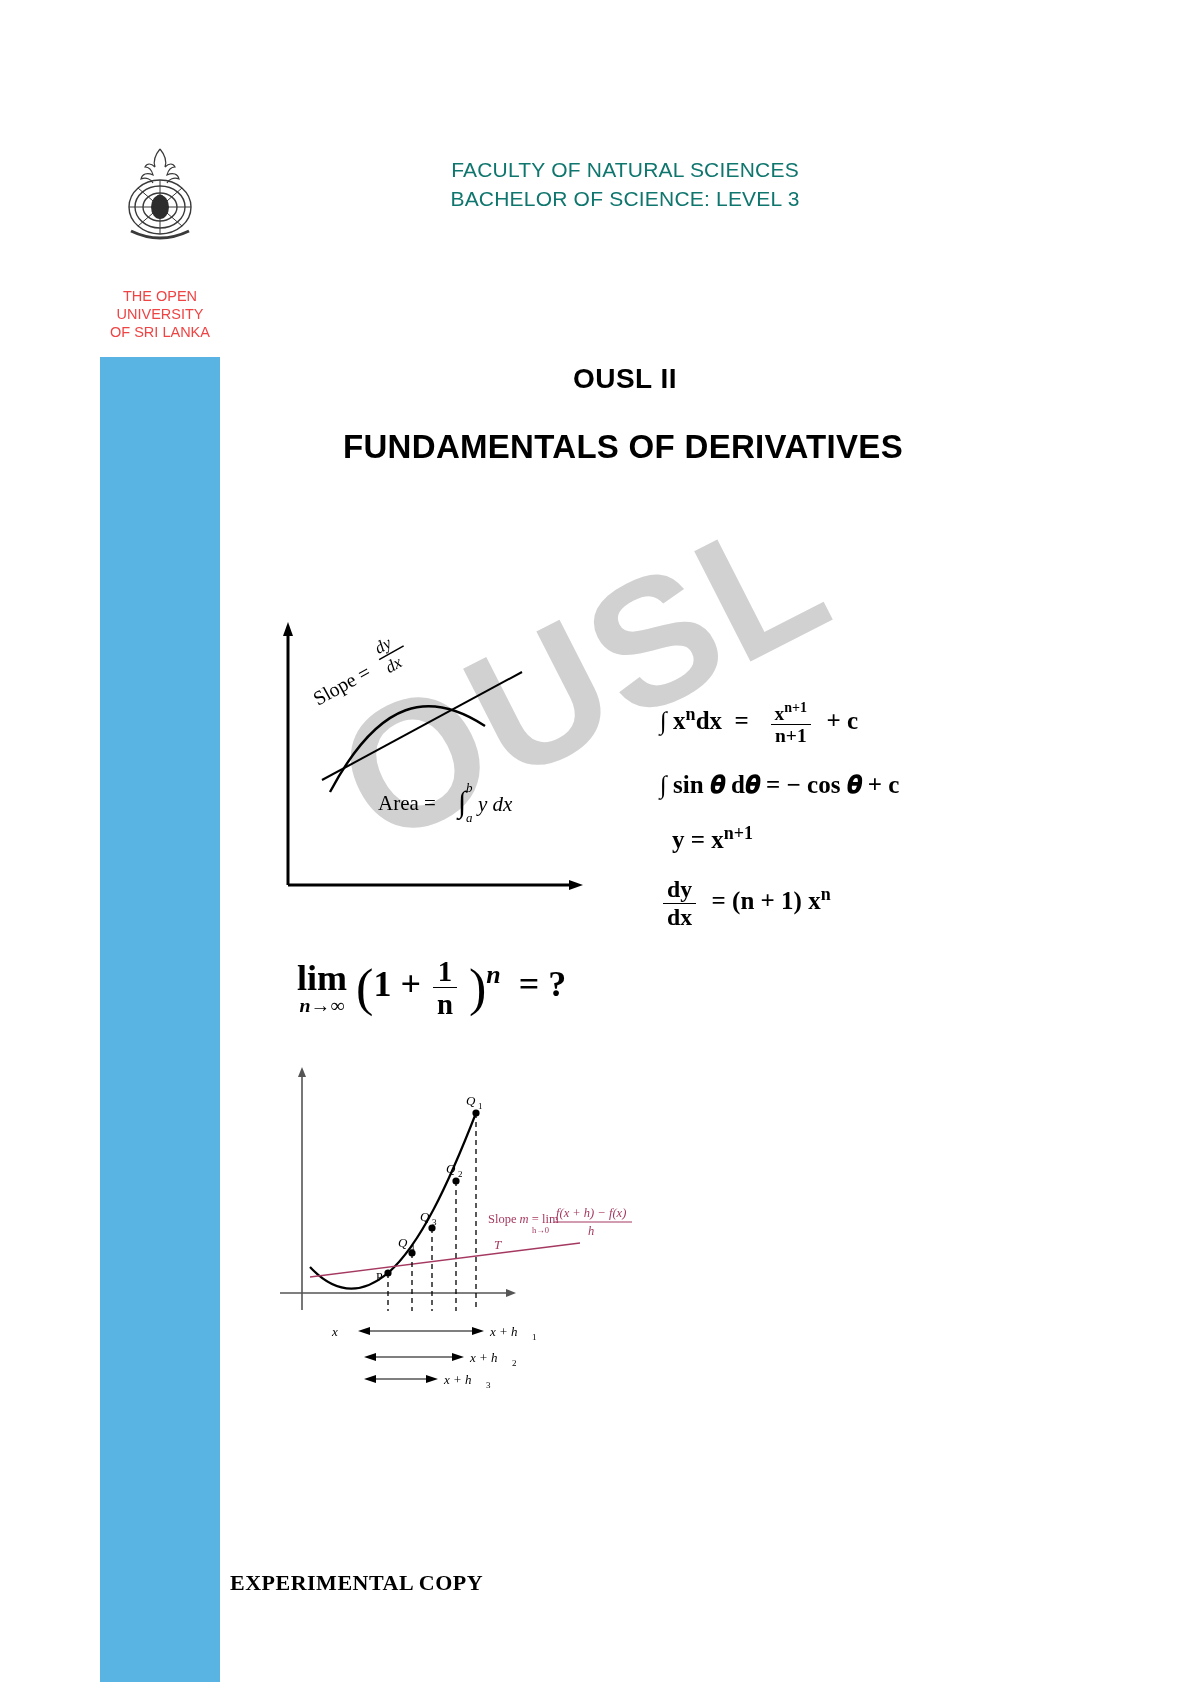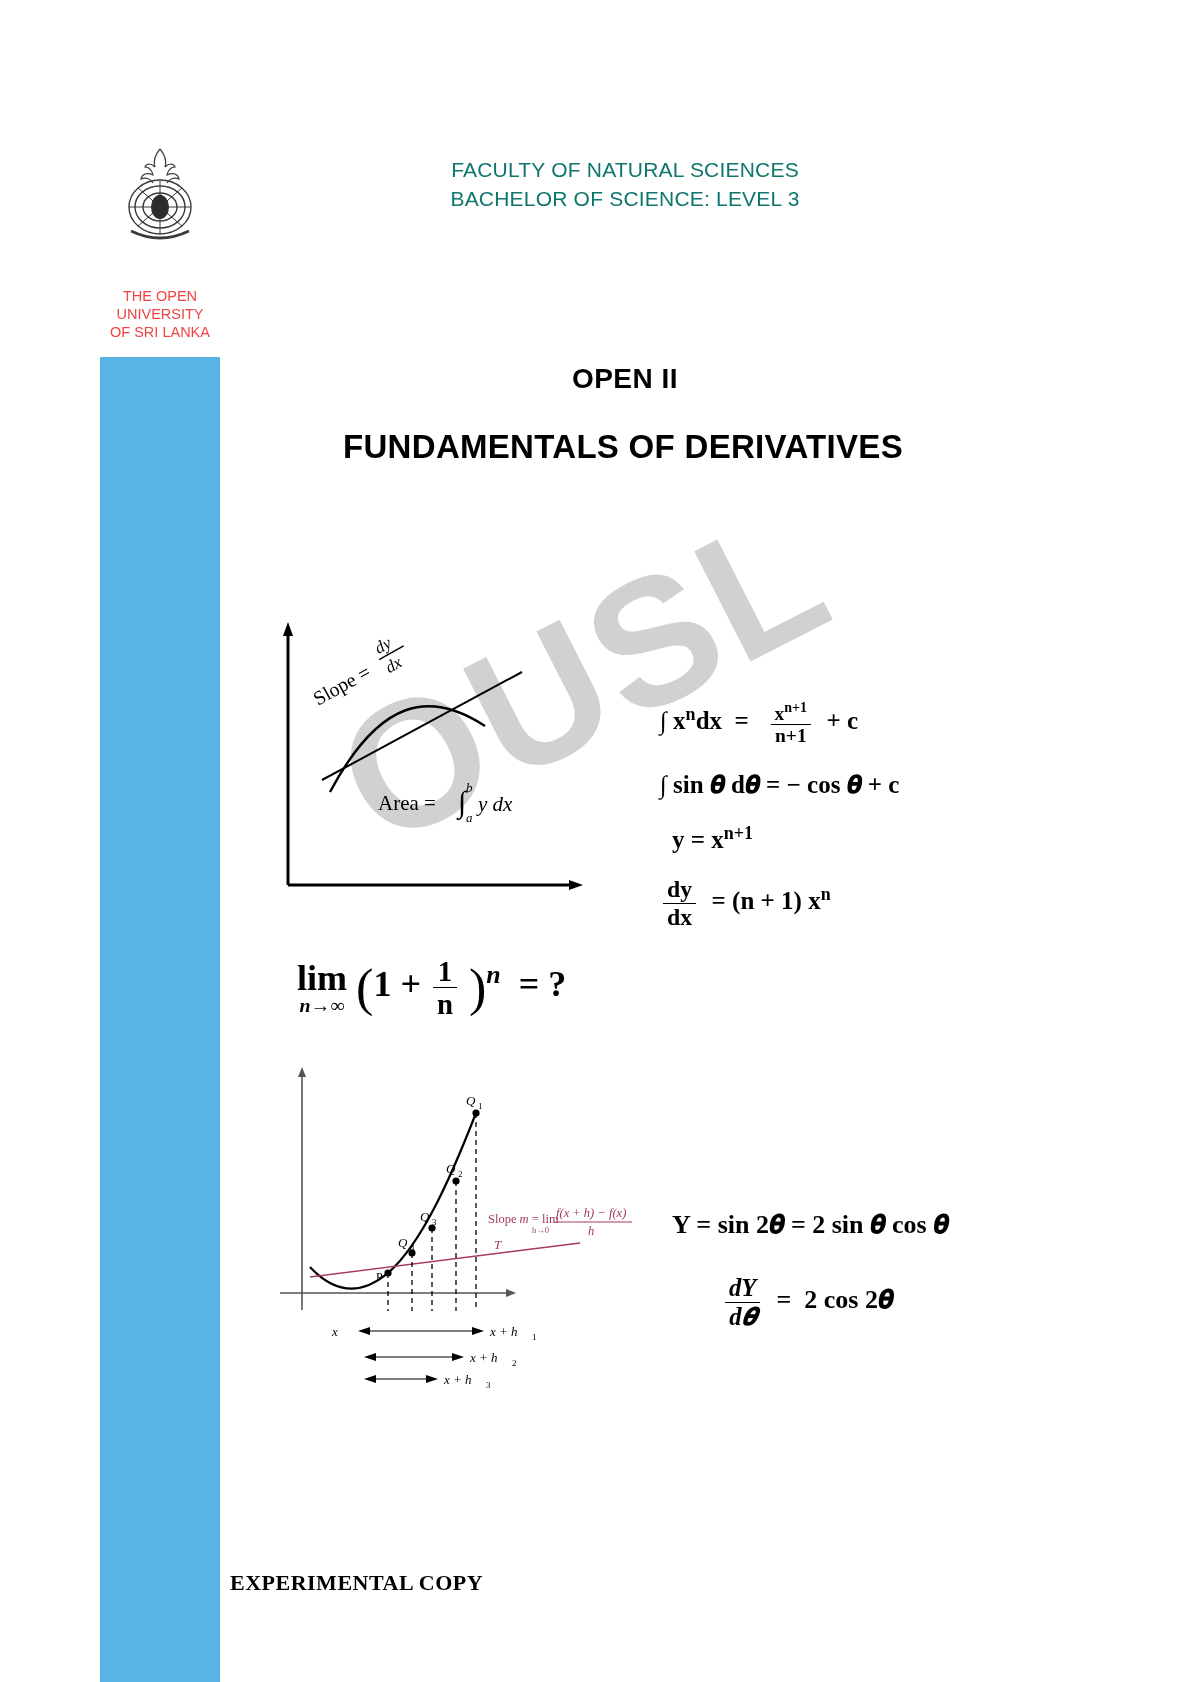--- a/index.html
+++ b/index.html
@@ -234,21 +234,21 @@
     <div>THE OPEN</div>
     <div>UNIVERSITY</div>
     <div>OF SRI LANKA</div>
   </div>
 
   <div class="header-text">
     <div>FACULTY OF NATURAL SCIENCES</div>
     <div>BACHELOR OF SCIENCE: LEVEL 3</div>
   </div>
 
-  <div class="unit-title">OPEN II</div>
+  <div class="unit-title">OUSL II</div>
   <div class="main-title">FUNDAMENTALS OF DERIVATIVES</div>
 
   <div class="watermark">OUSL</div>
 
   <div class="fig1">
     <svg viewBox="0 0 320 290" width="320" height="290" aria-hidden="true">
 
       <line x1="18" y1="10" x2="18" y2="265" stroke="#000" stroke-width="3"></line>
       <polygon points="18,2 13,16 23,16" fill="#000"></polygon>
       <line x1="18" y1="265" x2="305" y2="265" stroke="#000" stroke-width="3"></line>
@@ -370,23 +370,16 @@
 
         <line x1="92" y1="334" x2="112" y2="334"></line>
         <polygon points="84,334 96,330 96,338" fill="#000" stroke="none"></polygon>
         <polygon points="120,334 108,330 108,338" fill="#000" stroke="none"></polygon>
         <text x="126" y="339" font-size="13" font-style="italic" stroke="none" fill="#000">x + h</text>
         <text x="168" y="343" font-size="9" stroke="none" fill="#000">4</text>
       </g>
     </svg>
   </div>
 
-  <div class="formulas-bottom">
-    <div class="formula-lg">Y = sin 2𝜽 = 2 sin 𝜽 cos 𝜽</div>
-    <div class="formula-lg" style="margin-top:34px; margin-left:50px;">
-      <span class="frac" style="font-size:0.95em; font-style:italic;"><span class="num">dY</span><span class="den">d𝜽</span></span>
-      <span>&nbsp;=&nbsp; 2 cos 2𝜽</span>
-    </div>
-  </div>
 
   <div class="experimental">EXPERIMENTAL COPY</div>
 
 </div>
 
 </body></html>

